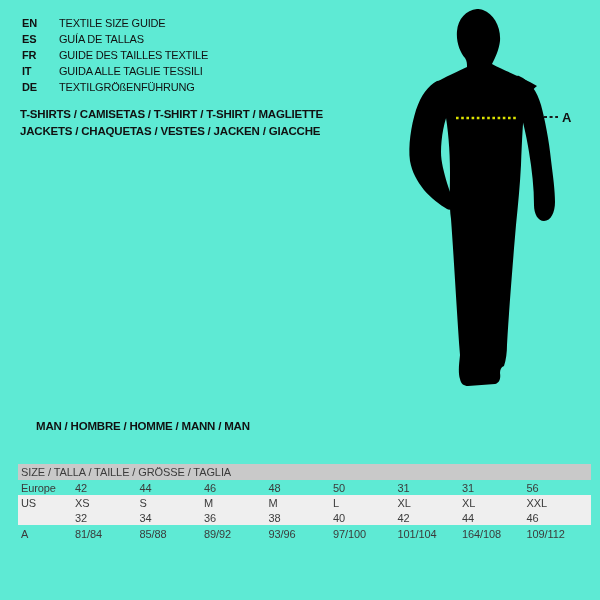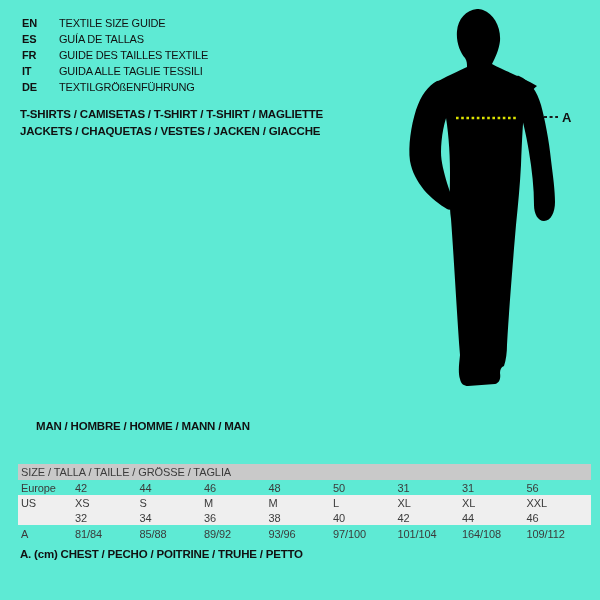--- a/index.html
+++ b/index.html
@@ -192,15 +192,14 @@
           <td>93/96</td>
           <td>97/100</td>
           <td>101/104</td>
           <td>164/108</td>
           <td>109/112</td>
         </tr>
       </tbody>
     </table>
   </div>
 
-  <div class="footnote">A. (cm) CHEST / PECHO / POITRINE / TRUHE / PETTO</div>
 
 </div>
 
 </body></html>

